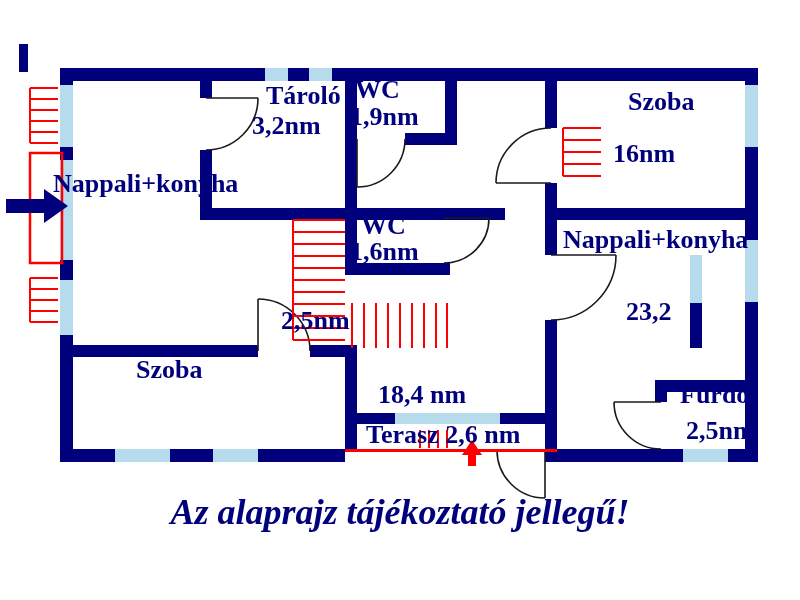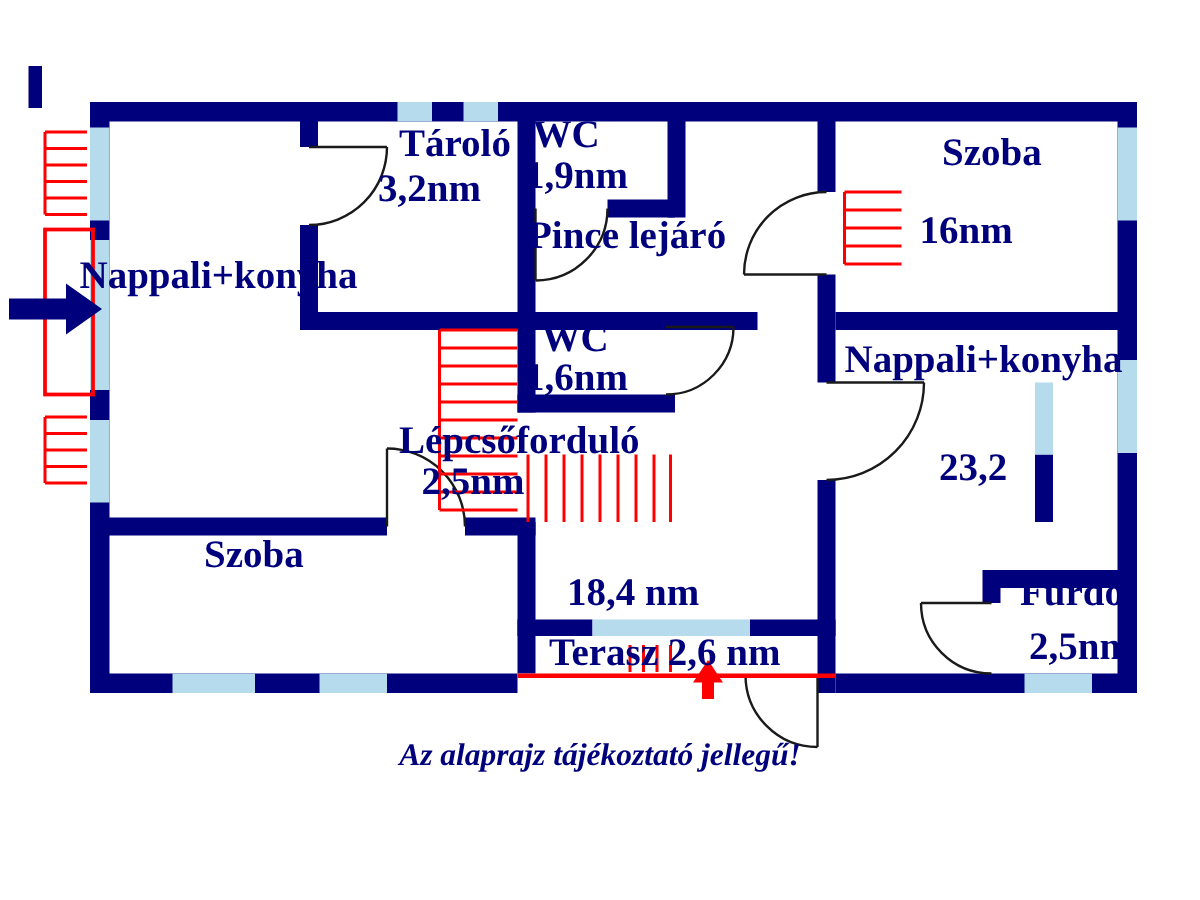--- a/index.html
+++ b/index.html
@@ -7,21 +7,21 @@
     position:relative; width:800px; height:600px; background:#ffffff;
     font-family:"Liberation Serif", serif; overflow:hidden;
   }
   .plan-svg { position:absolute; left:0; top:0; width:800px; height:600px; }
   .lbl {
     position:absolute; font-weight:bold; font-size:26px; line-height:1.05;
     color:#00007d; white-space:nowrap;
   }
   .note {
     position:absolute; left:0; right:0; top:491px; text-align:center;
-    font-style:italic; font-weight:bold; font-size:21px; color:#00007d;
+    font-style:italic; font-weight:bold; font-size:36px; color:#00007d;
   }
 </style>
 </head>
 <body>
 
 <div class="stage">
 
   <svg class="plan-svg" viewBox="0 0 800 600">
 
     <g fill="#00007d">
@@ -181,31 +181,29 @@
 
   <div class="lbl" style="left:266px; top:82px">Tároló</div>
   <div class="lbl" style="left:252px; top:112px">3,2nm</div>
 
   <div class="lbl" style="left:355px; top:76px">WC</div>
   <div class="lbl" style="left:350px; top:103px">1,9nm</div>
 
   <div class="lbl" style="left:628px; top:88px">Szoba</div>
   <div class="lbl" style="left:613px; top:140px">16nm</div>
 
-  <div class="lbl" style="left:352px; top:143px">Pince lejáró</div>
 
   <div class="lbl" style="left:53px;  top:170px">Nappali+konyha</div>
 
   <div class="lbl" style="left:361px; top:212px">WC</div>
   <div class="lbl" style="left:350px; top:238px">1,6nm</div>
 
   <div class="lbl" style="left:563px; top:226px">Nappali+konyha</div>
   <div class="lbl" style="left:626px; top:298px">23,2</div>
 
-  <div class="lbl" style="left:266px; top:280px">Lépcsőforduló</div>
   <div class="lbl" style="left:281px; top:307px">2,5nm</div>
 
   <div class="lbl" style="left:136px; top:356px">Szoba</div>
 
   <div class="lbl" style="left:378px; top:381px">18,4 nm</div>
 
   <div class="lbl" style="left:366px; top:421px">Terasz 2,6 nm</div>
 
   <div class="lbl" style="left:680px; top:381px">Fürdő</div>
   <div class="lbl" style="left:686px; top:417px">2,5nm</div>

